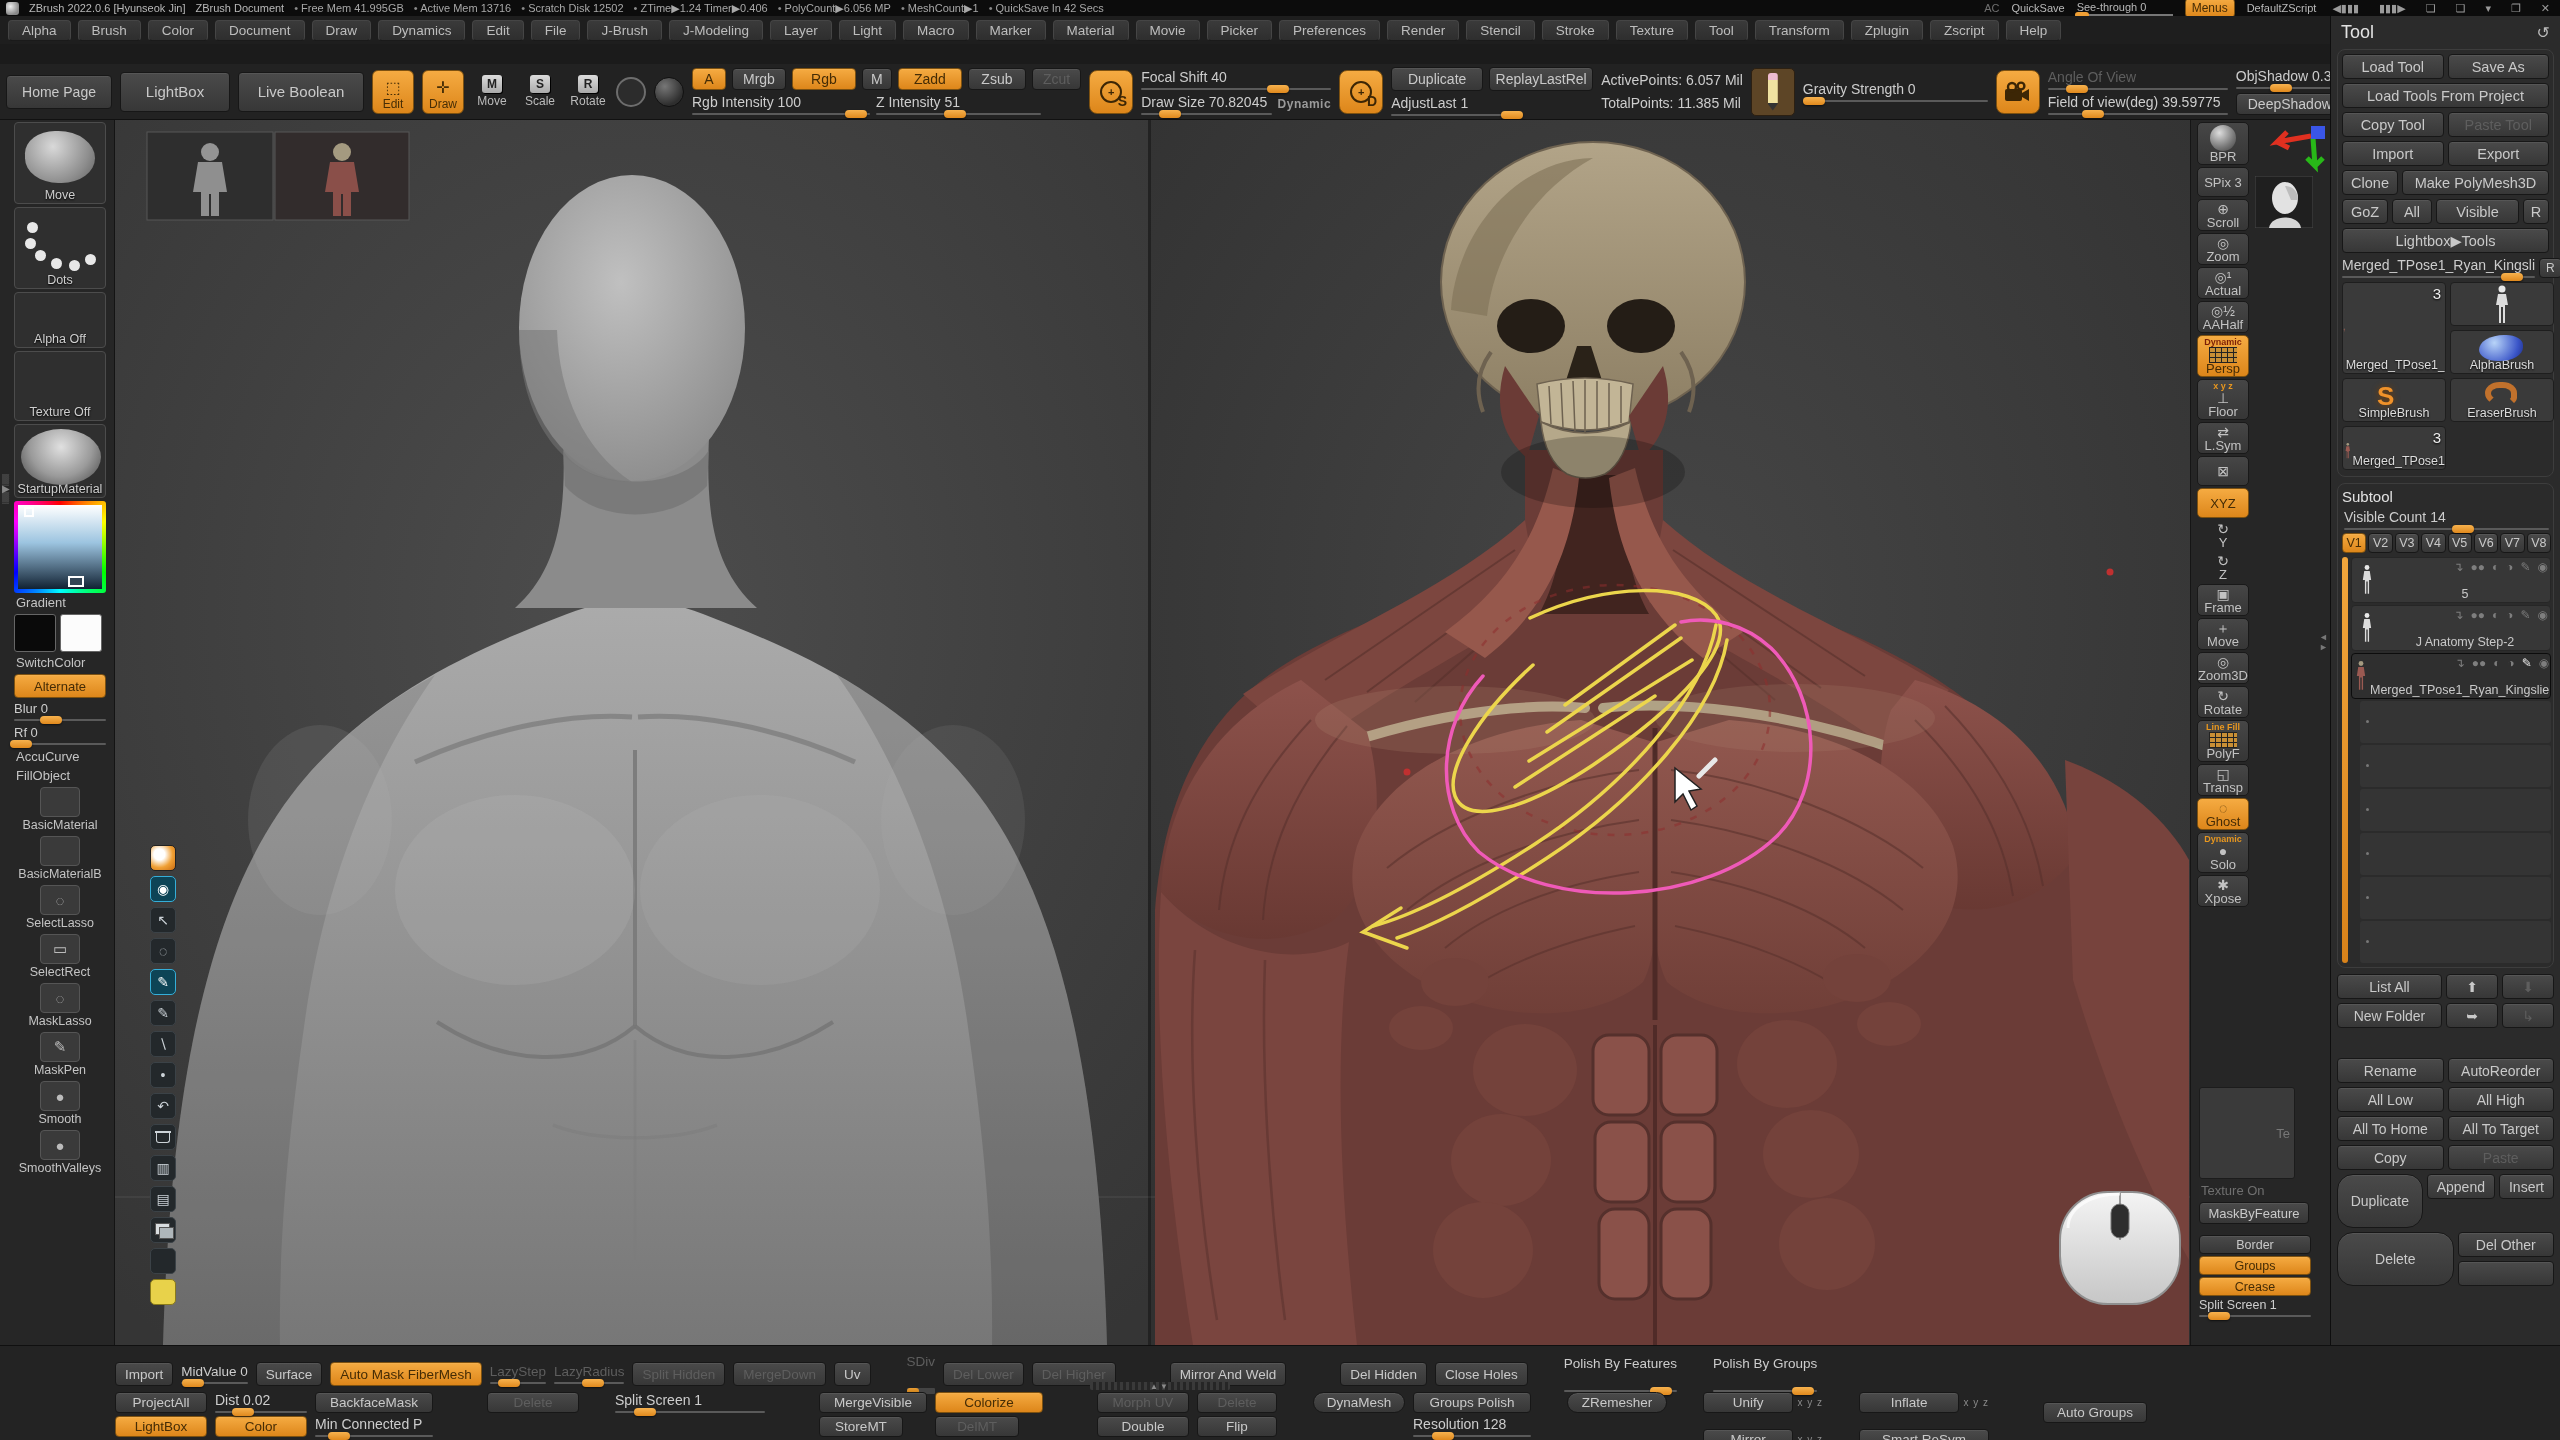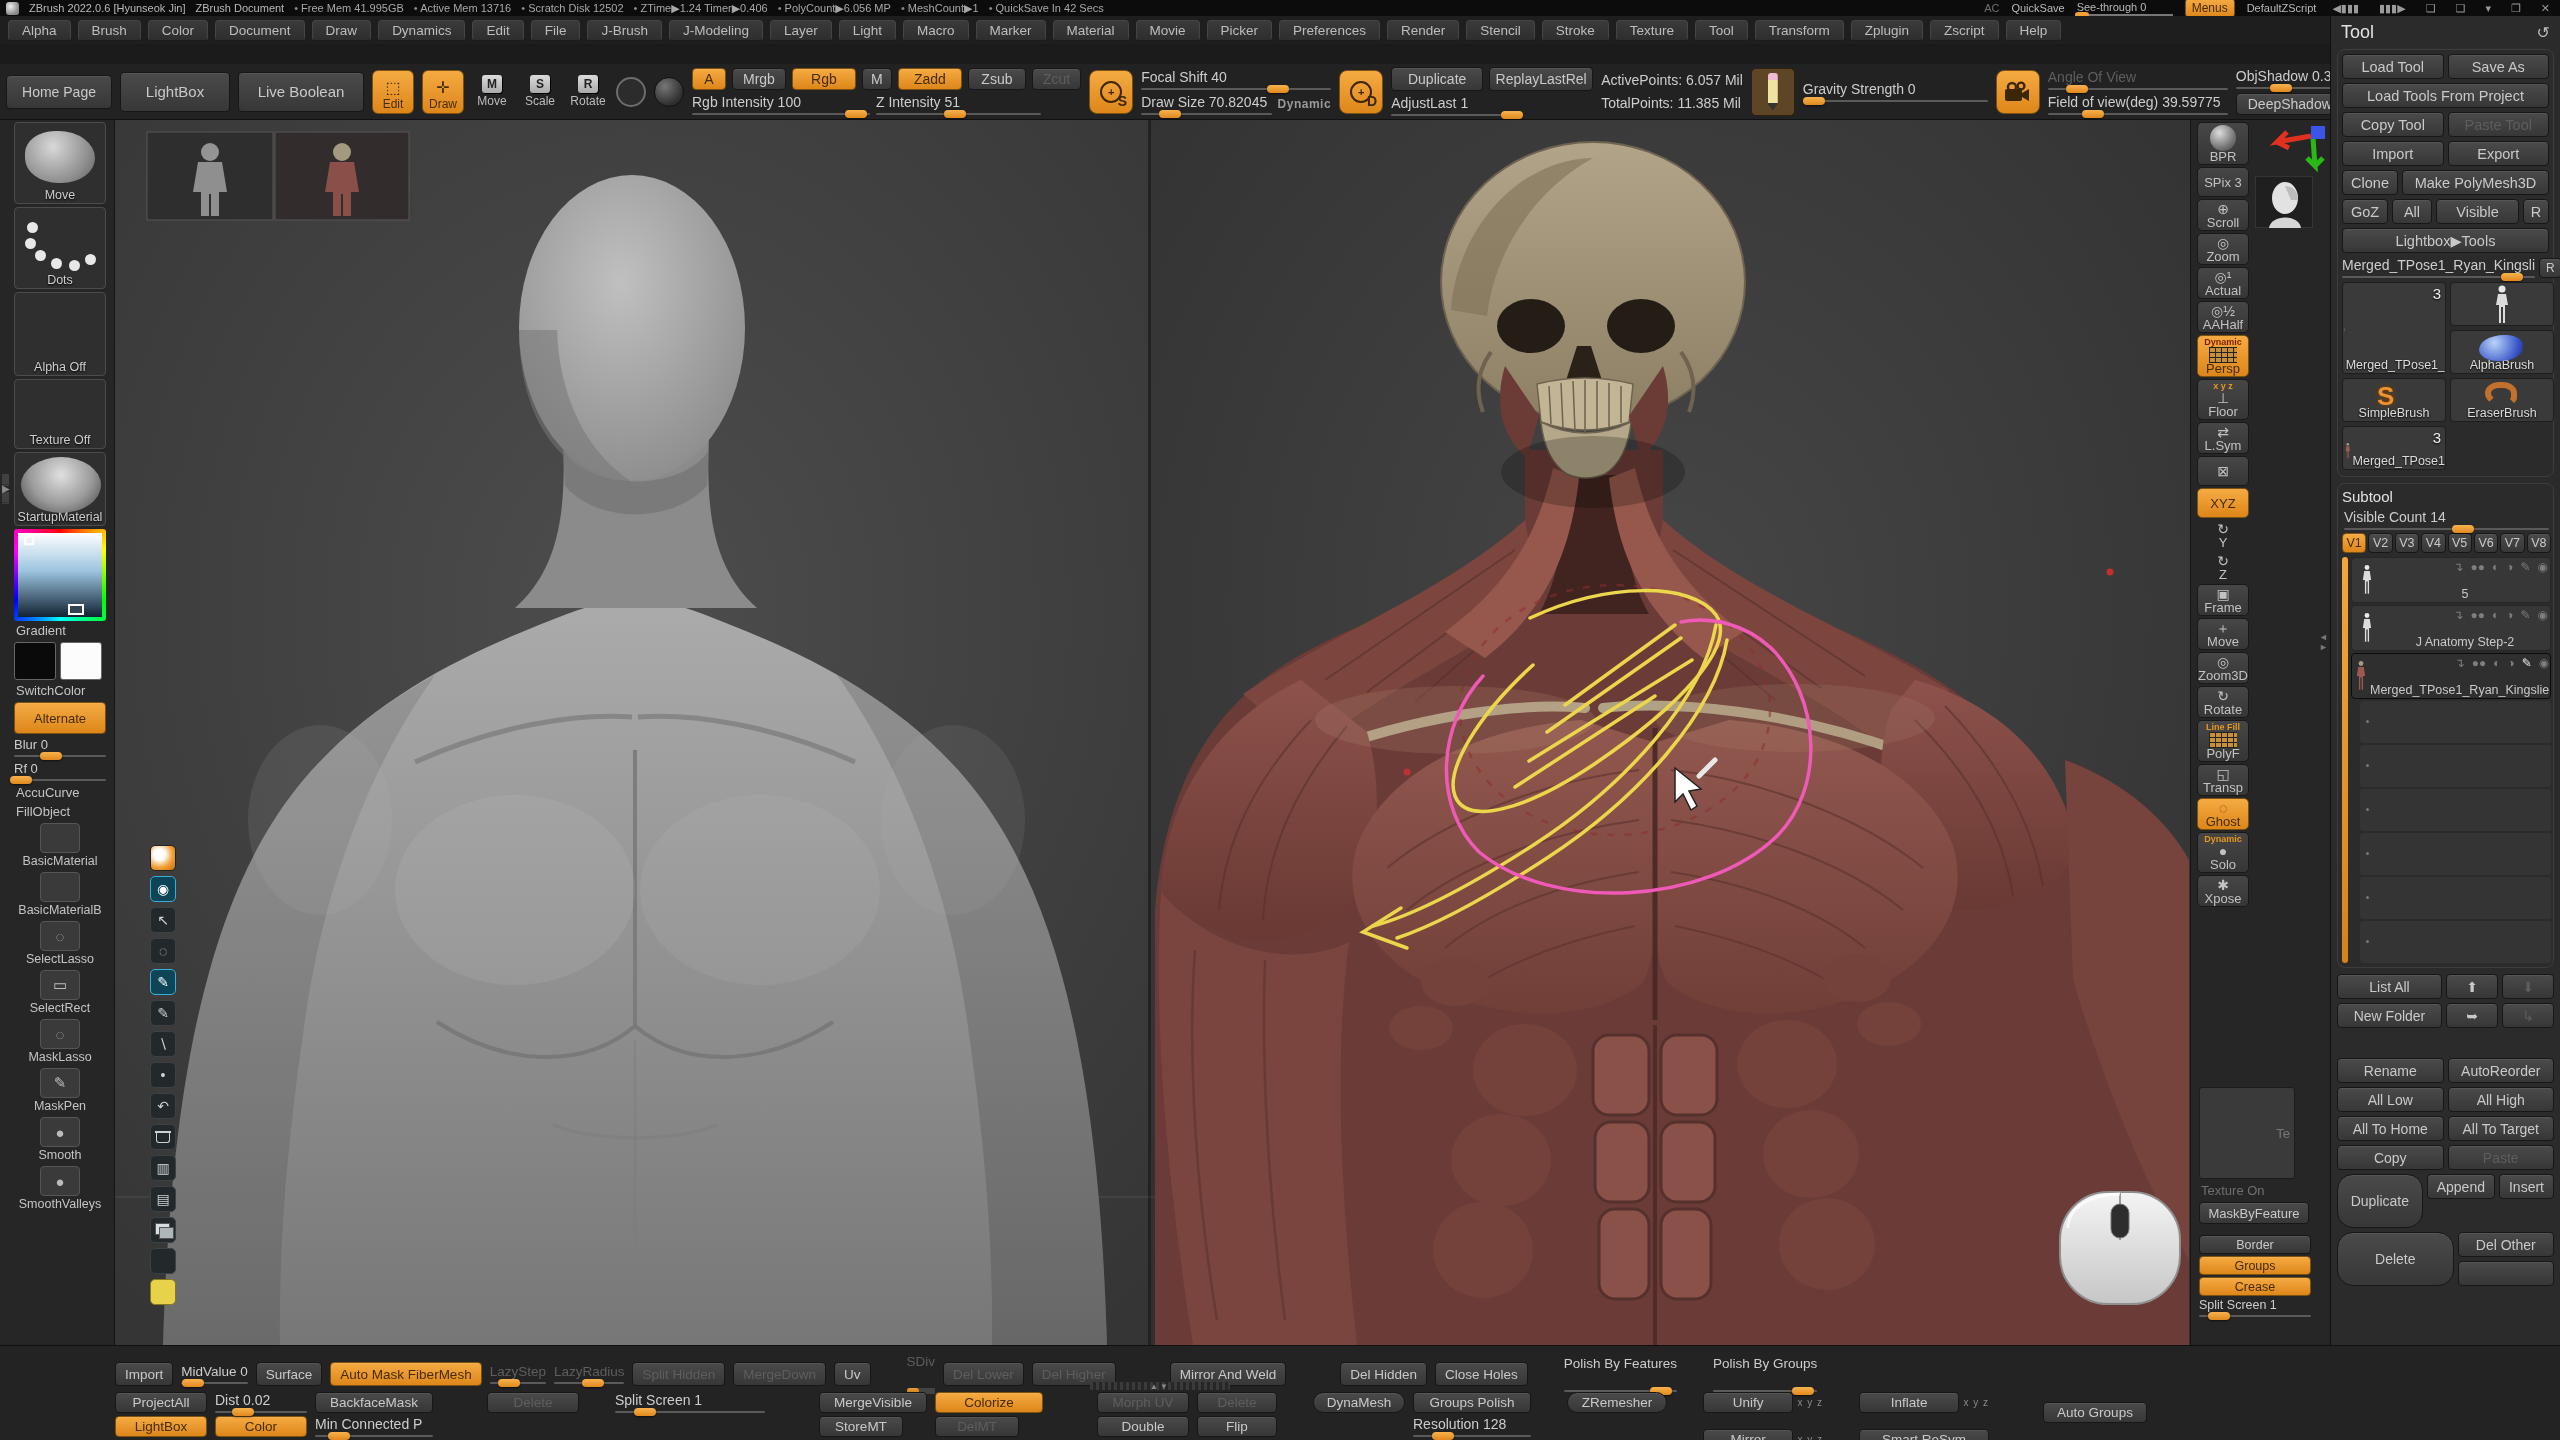--- a/index.html
+++ b/index.html
@@ -93,21 +93,21 @@
   .mat-sphere { position:absolute; top:4px; left:6px; width:80px; height:56px; border-radius:50%;
     background:radial-gradient(ellipse at 50% 32%, #e0e0e0, #9a9a9a 55%, #4b4b4b 95%); }
   .picker { width:92px; height:92px; border:4px solid transparent; border-radius:3px; margin-bottom:2px;
     background:linear-gradient(#fff,#9cc4e0 45%, #123 100%) padding-box,
       conic-gradient(#f00,#ff0,#0f0,#0ff,#00f,#f0f,#f00) border-box; position:relative; }
   .picker .selA { position:absolute; left:6px; top:2px; width:10px; height:10px; border:2px solid #fff; background:transparent; }
   .picker .selB { position:absolute; right:18px; bottom:2px; width:16px; height:11px; border:2px solid #fff; background:#345; }
   .swatches { display:flex; gap:4px; margin:3px 0; }
   .swatches i { width:42px; height:38px; border:1px solid #666; border-radius:3px; }
   .lt-label { font-size:13px; color:#c4c4c4; margin:2px 0 4px 2px; }
-  .lt-btn { width:92px; height:32px; font-size:13px; margin-bottom:3px; }
+  .lt-btn { width:92px; height:24px; font-size:13px; margin-bottom:3px; }
   .lt-sl { width:92px; margin-bottom:4px; }
   .lt-sl .sl-t { font-size:13px; }
   .lt-small { display:flex; flex-direction:column; align-items:center; width:92px; margin-bottom:4px; }
   .lt-small .ic { width:40px; height:30px; background:#3a3a3a; border:1px solid #555; border-radius:4px;
     display:flex; align-items:center; justify-content:center; color:#bbb; font-size:15px; }
   .lt-small .lbl { font-size:12.5px; color:#c4c4c4; margin-top:1px; }
   .tray-handle { position:absolute; left:2px; top:355px; color:#8a8a8a; font-size:10px; line-height:9px; }
 
   
   #canvas-wrap { position:absolute; left:115px; top:120px; width:2075px; height:1225px; background:#333; }
@@ -464,21 +464,21 @@
       <span class="dots-prev">
         <i style="left:2px;top:0"></i>
           <i style="left:0px;top:16px"></i>
           <i style="left:10px;top:28px"></i>
           <i style="left:26px;top:36px"></i>
           <i style="left:44px;top:38px"></i>
           <i style="left:60px;top:32px"></i>
       </span>
       <span class="lbl">Dots</span>
     </div>
-    <div class="lt-thumb" style="height:84px">
+    <div class="lt-thumb" style="height:56px">
       <span class="lbl">Alpha Off</span>
     </div>
     <div class="lt-thumb" style="height:70px">
       <span class="lbl">Texture Off</span>
     </div>
     <div class="lt-thumb" style="height:74px">
       <span class="mat-sphere"></span>
       <span class="lbl">StartupMaterial</span>
     </div>
     <div class="picker">

